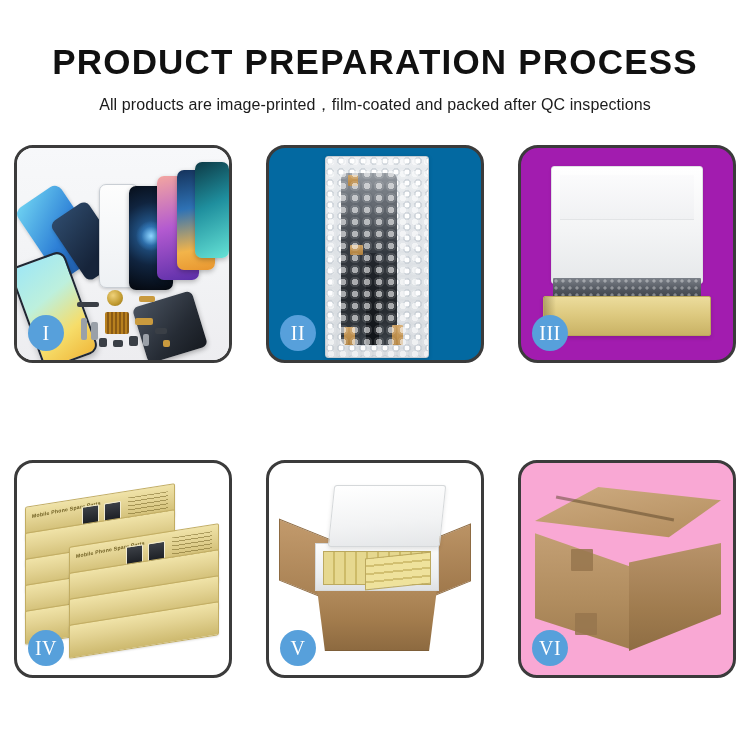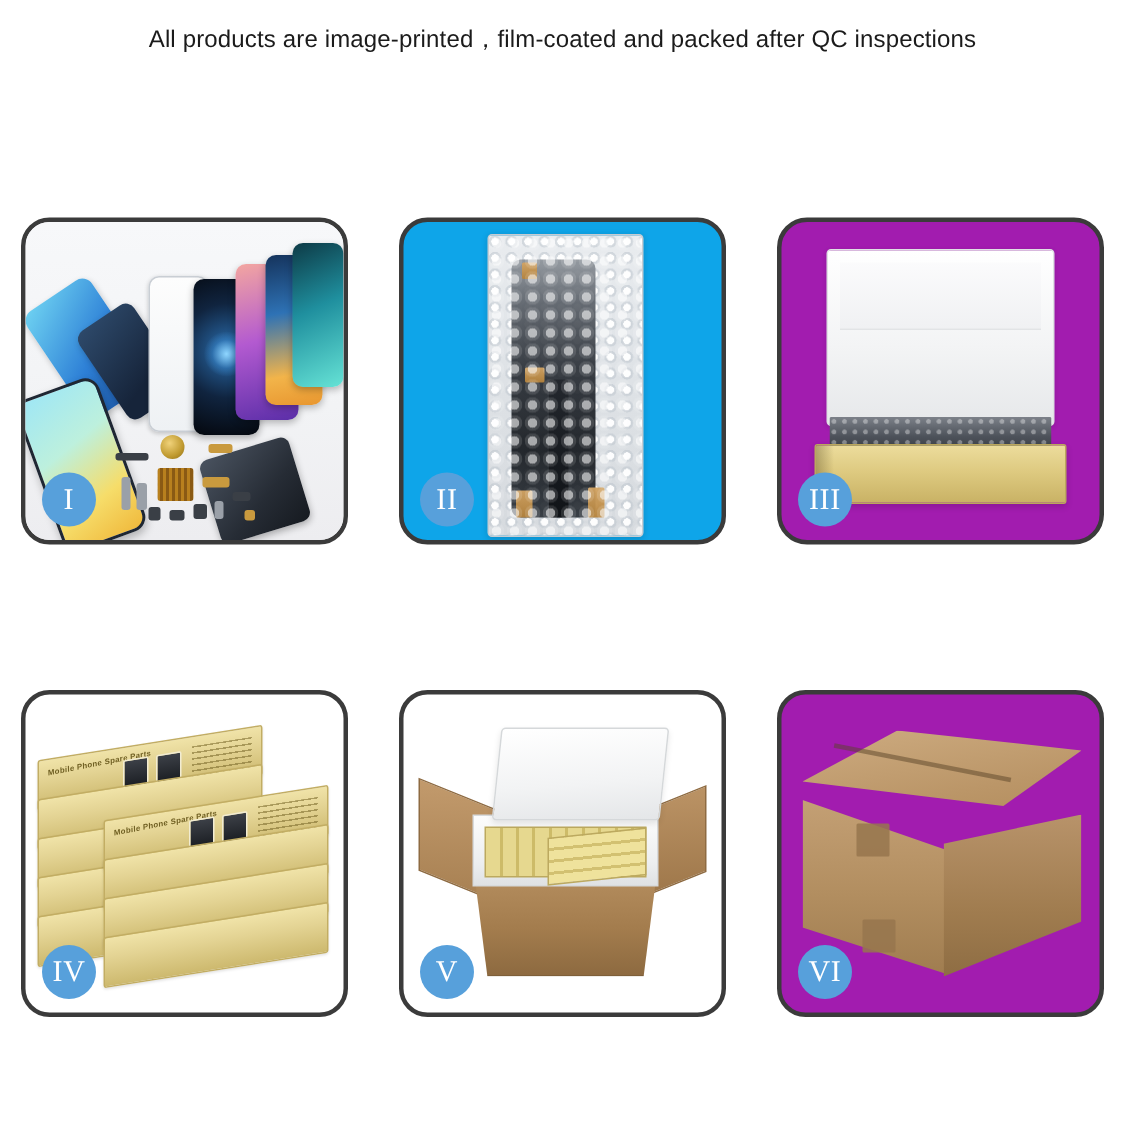--- a/index.html
+++ b/index.html
@@ -124,21 +124,21 @@
   .pt { position:absolute; background:#3a3f46; border-radius:2px; }
   .pt.gold { background:#c99a3e; }
   .pt.silver { background:#9aa0a8; }
   .pt.chip {
     background: repeating-linear-gradient(90deg,#b8801e 0 2px,#8a5a14 2px 4px),
                 repeating-linear-gradient(0deg,#b8801e 0 2px,#8a5a14 2px 4px);
   }
   .pt.coin { border-radius:50%; background: radial-gradient(circle at 38% 34%, #f0d27a 0%, #c09a30 60%, #8e6c14 100%); }
 
   
-  .p2 { background: #0ea5e9; }
+  .p2 { background: #0369a1; }
   .bubblebag {
     position: absolute; left: 56px; top: 8px; width: 104px; height: 202px;
     background:
       radial-gradient(circle at 4px 4px, rgba(255,255,255,.95) 0 2.4px, rgba(190,198,206,.55) 2.6px 4px, rgba(0,0,0,0) 4.2px) 0 0/11px 11px,
       linear-gradient(180deg,#e9ecef 0%, #dfe3e7 42%, #d6dade 100%);
     border: 1px solid #c6ccd2; border-radius: 3px;
     box-shadow: 0 1px 4px rgba(0,0,0,.14);
     overflow: hidden;
   }
   .bag-screen {
@@ -259,21 +259,21 @@
     border:1px solid #bca95f;
   }
   .c5-inner2 {
     position:absolute; left:86px; top:74px; width:66px; height:32px;
     background: repeating-linear-gradient(0deg,
       #efe29c 0 6px, #d2c071 6px 8px);
     border:1px solid #bca95f; transform: skewY(-6deg);
   }
 
   
-  .p6 { background:#a21caf; }
+  .p6 { background:#f9a8d4; }
   .carton6 { position:absolute; left:14px; top:24px; width:186px; height:164px; }
   .c6-top {
     position:absolute; left:0; top:0; width:186px; height:74px;
     background: linear-gradient(170deg,#cdab80 0%, #bb9668 55%, #ae8857 100%);
     clip-path: polygon(34% 0, 100% 18%, 72% 68%, 0 46%);
     border-radius:2px;
   }
   .c6-front {
     position:absolute; left:0; top:44px; width:132px; height:118px;
     background: linear-gradient(180deg,#c4a075 0%, #b28e60 55%, #a07d50 100%);
@@ -292,20 +292,21 @@
     position:absolute; width:22px; height:22px;
     background: rgba(150,118,78,.85); border-radius:1px;
   }
 </style>
 </head>
 <body>
 
 <div class="page">
 
   <div class="header">
+    <div class="title">PRODUCT PREPARATION PROCESS</div>
     <div class="subtitle">All products are image-printed，film-coated and packed after QC inspections</div>
   </div>
 
   <div class="grid">
 
     <div class="panel p1">
       <div class="panel-stage">
         <div class="bg"></div>
         <div class="ph ph-blue"></div>
         <div class="ph ph-blue2"></div>

